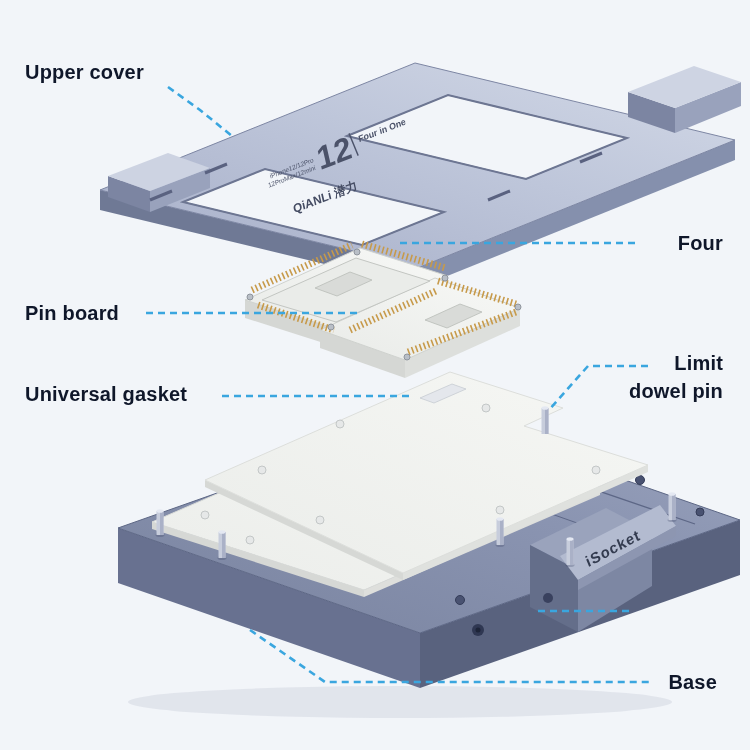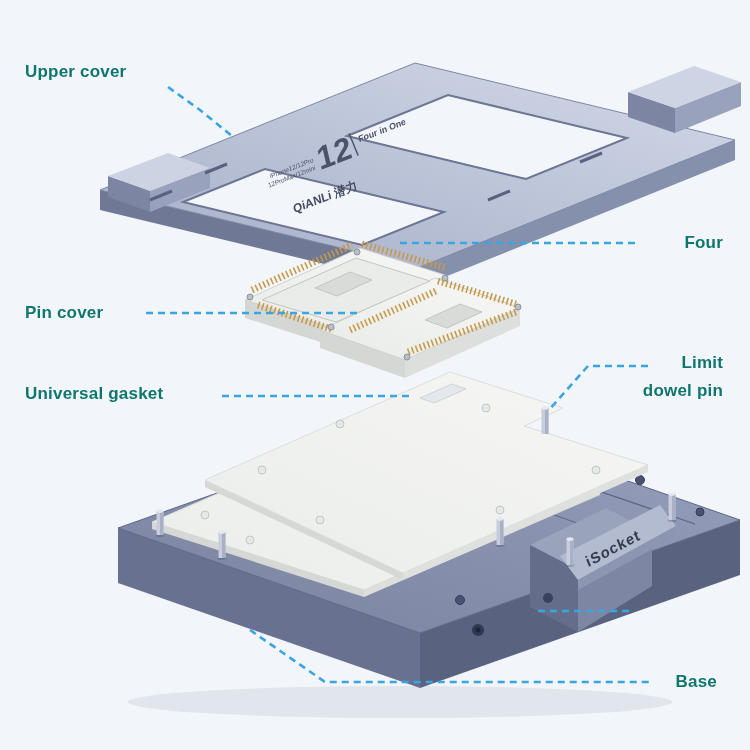--- a/index.html
+++ b/index.html
@@ -1,19 +1,19 @@
 <!DOCTYPE html>
 <html><head>
 <meta charset="utf-8">
 <style>
   html,body{margin:0;padding:0;background:#e8ebf1;}
   .stage{position:relative;width:750px;height:750px;background:#f2f5f9;overflow:hidden;
          font-family:"Liberation Sans",sans-serif;}
   .art{position:absolute;left:0;top:0;width:750px;height:750px;}
-  .callout{position:absolute;font-size:17px;font-weight:700;color:#0f766e;
+  .callout{position:absolute;font-size:20px;font-weight:700;color:#0f172a;
            line-height:28px;white-space:nowrap;letter-spacing:.2px;}
   .callout.right{text-align:right;}
 </style>
 </head>
 <body>
 
 <div class="stage">
 
   <svg class="art" viewBox="0 0 750 750">
     <defs>
@@ -204,21 +204,21 @@
     </g>
   </svg>
 
   <div class="callout" style="left:25px;top:58px">
     <span>Upper cover</span>
   </div>
   <div class="callout right" style="right:27px;top:229px">
     <span>Four</span>
   </div>
   <div class="callout" style="left:25px;top:299px">
-    <span>Pin cover</span>
+    <span>Pin board</span>
   </div>
   <div class="callout" style="left:25px;top:380px">
     <span>Universal gasket</span>
   </div>
   <div class="callout right" style="right:27px;top:349px">
     <div>Limit</div>
     <div>dowel pin</div>
   </div>
   <div class="callout right" style="right:33px;top:668px">
     <span>Base</span>

